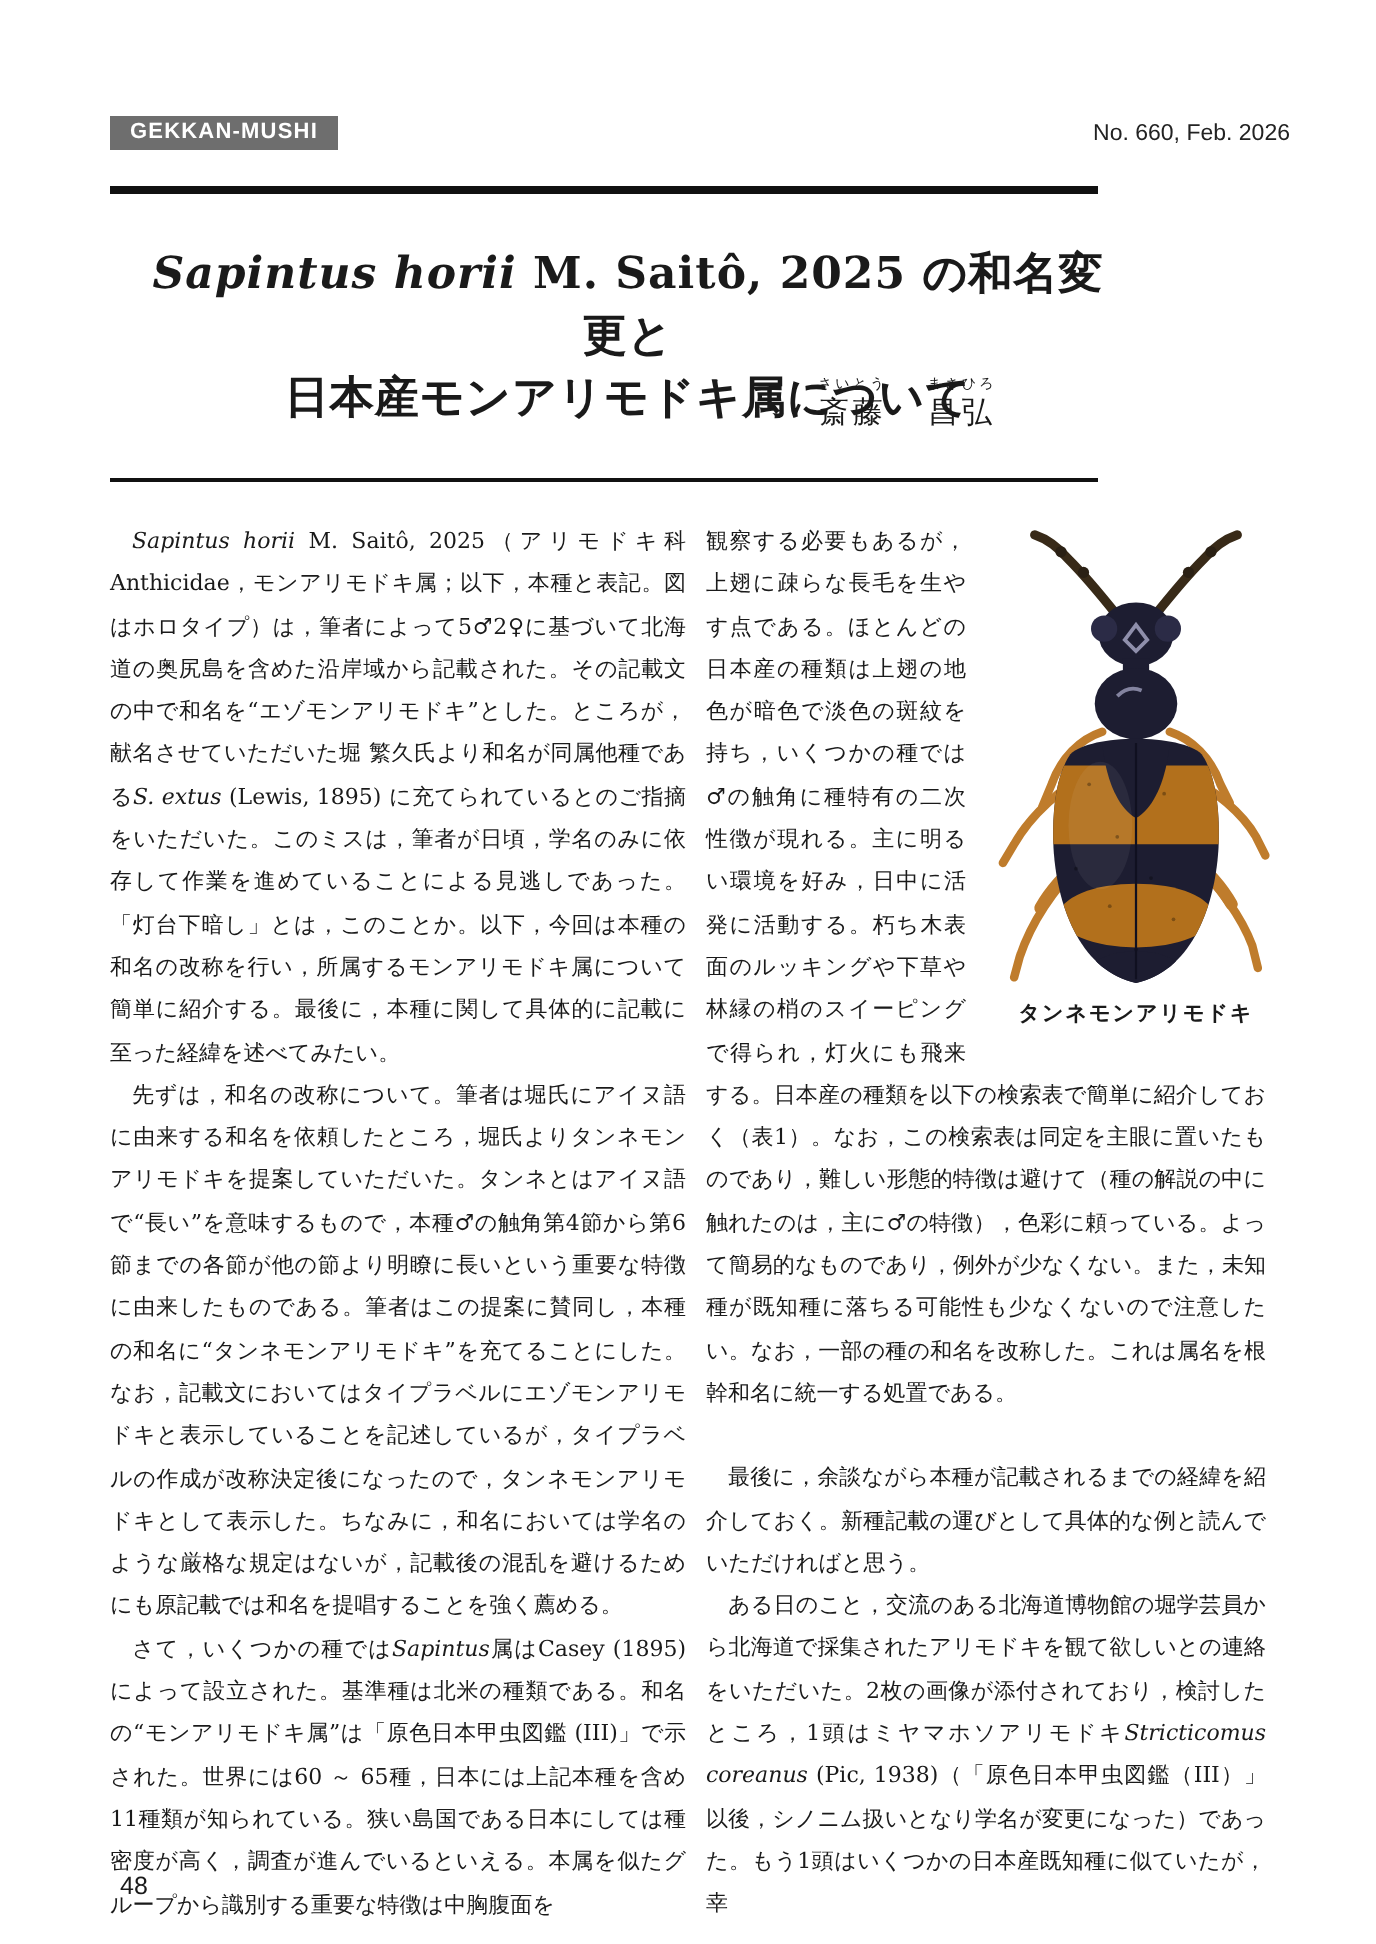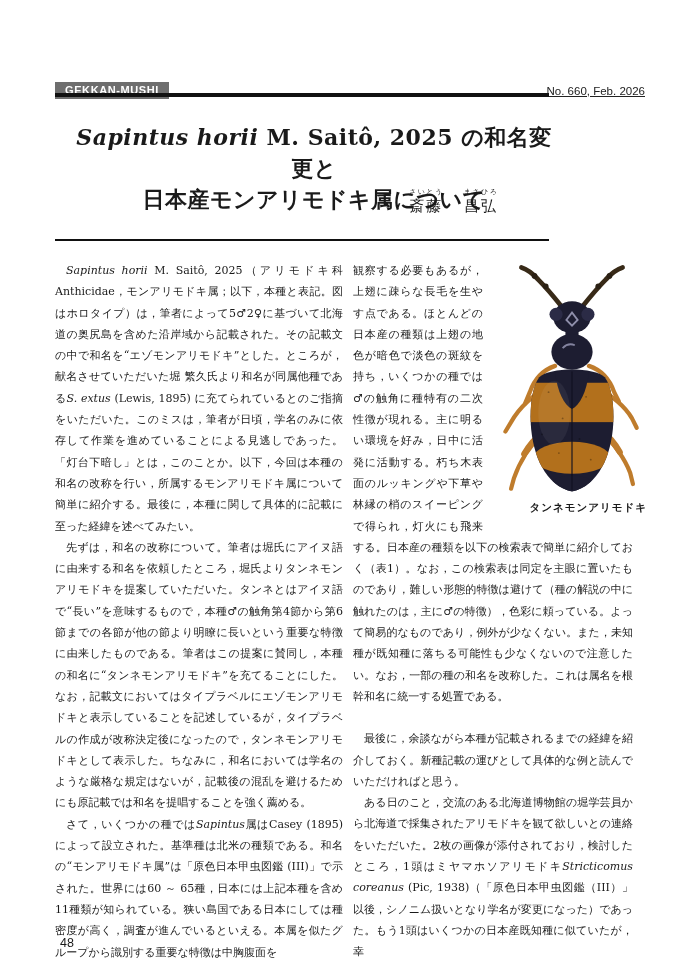--- a/index.html
+++ b/index.html
@@ -10,27 +10,27 @@
     --beetle-band:#b2701c;
     --beetle-legs:#bf7c2c;
     --beetle-antenna:#382a18;
   }
   html,body{margin:0;padding:0;background:#ffffff;}
   .page{
     position:relative;width:688px;height:972px;background:#ffffff;overflow:hidden;
     font-family:"DejaVu Serif","Liberation Serif",serif;color:var(--text);
   }
   
-  .header{position:absolute;left:55px;right:43px;top:58px;display:flex;justify-content:space-between;align-items:center;margin-top:24px;}
+  .header{position:absolute;left:55px;right:43px;top:58px;display:flex;justify-content:space-between;align-items:center;}
   .badge{
     background:var(--header-badge-bg);color:#ffffff;
     font-family:"Liberation Sans","DejaVu Sans",sans-serif;font-weight:bold;
     font-size:11px;letter-spacing:.6px;padding:2px 10px 3px 10px;
   }
-  .issue{font-family:"Liberation Sans","DejaVu Sans",sans-serif;font-size:11.5px;color:#222;text-decoration:underline;}
+  .issue{font-family:"Liberation Sans","DejaVu Sans",sans-serif;font-size:11.5px;color:#222;}
   .rule{position:absolute;left:55px;width:494px;background:var(--rule);}
   .rule-top{top:93px;height:4px;}
   .rule-author{top:239px;height:2px;}
   
   .title{
     position:absolute;left:55px;top:110px;width:494px;margin:12px;
     text-align:center;font-size:22px;font-weight:bold;line-height:31px;letter-spacing:.5px;
   }
   .s-i{font-style:italic;}
   .s-b{font-weight:bold;}
@@ -46,21 +46,21 @@
   .col-right{width:280px;}
   .para{
     margin:0;font-size:11px;line-height:21.3px;text-align:justify;
     text-indent:1em;
   }
   .noindent{text-indent:0;}
   .gap{margin-top:21px;}
   
   .beetle-fig{
     float:right;width:158px;margin:0 -14px 2px 6px;
-    display:flex;flex-direction:column;align-items:flex-end;
+    display:flex;flex-direction:column;align-items:center;
   }
   .beetle-fig svg{display:block;}
   figcaption{text-align:center;margin-top:2px;}
   .cap-jp{
     font-family:"Liberation Sans","DejaVu Sans",sans-serif;font-weight:bold;
     font-size:10.5px;letter-spacing:1px;line-height:14px;
   }
   .cap-latin{font-size:11px;line-height:15px;}
   
   .bd{fill:var(--beetle-body);}

